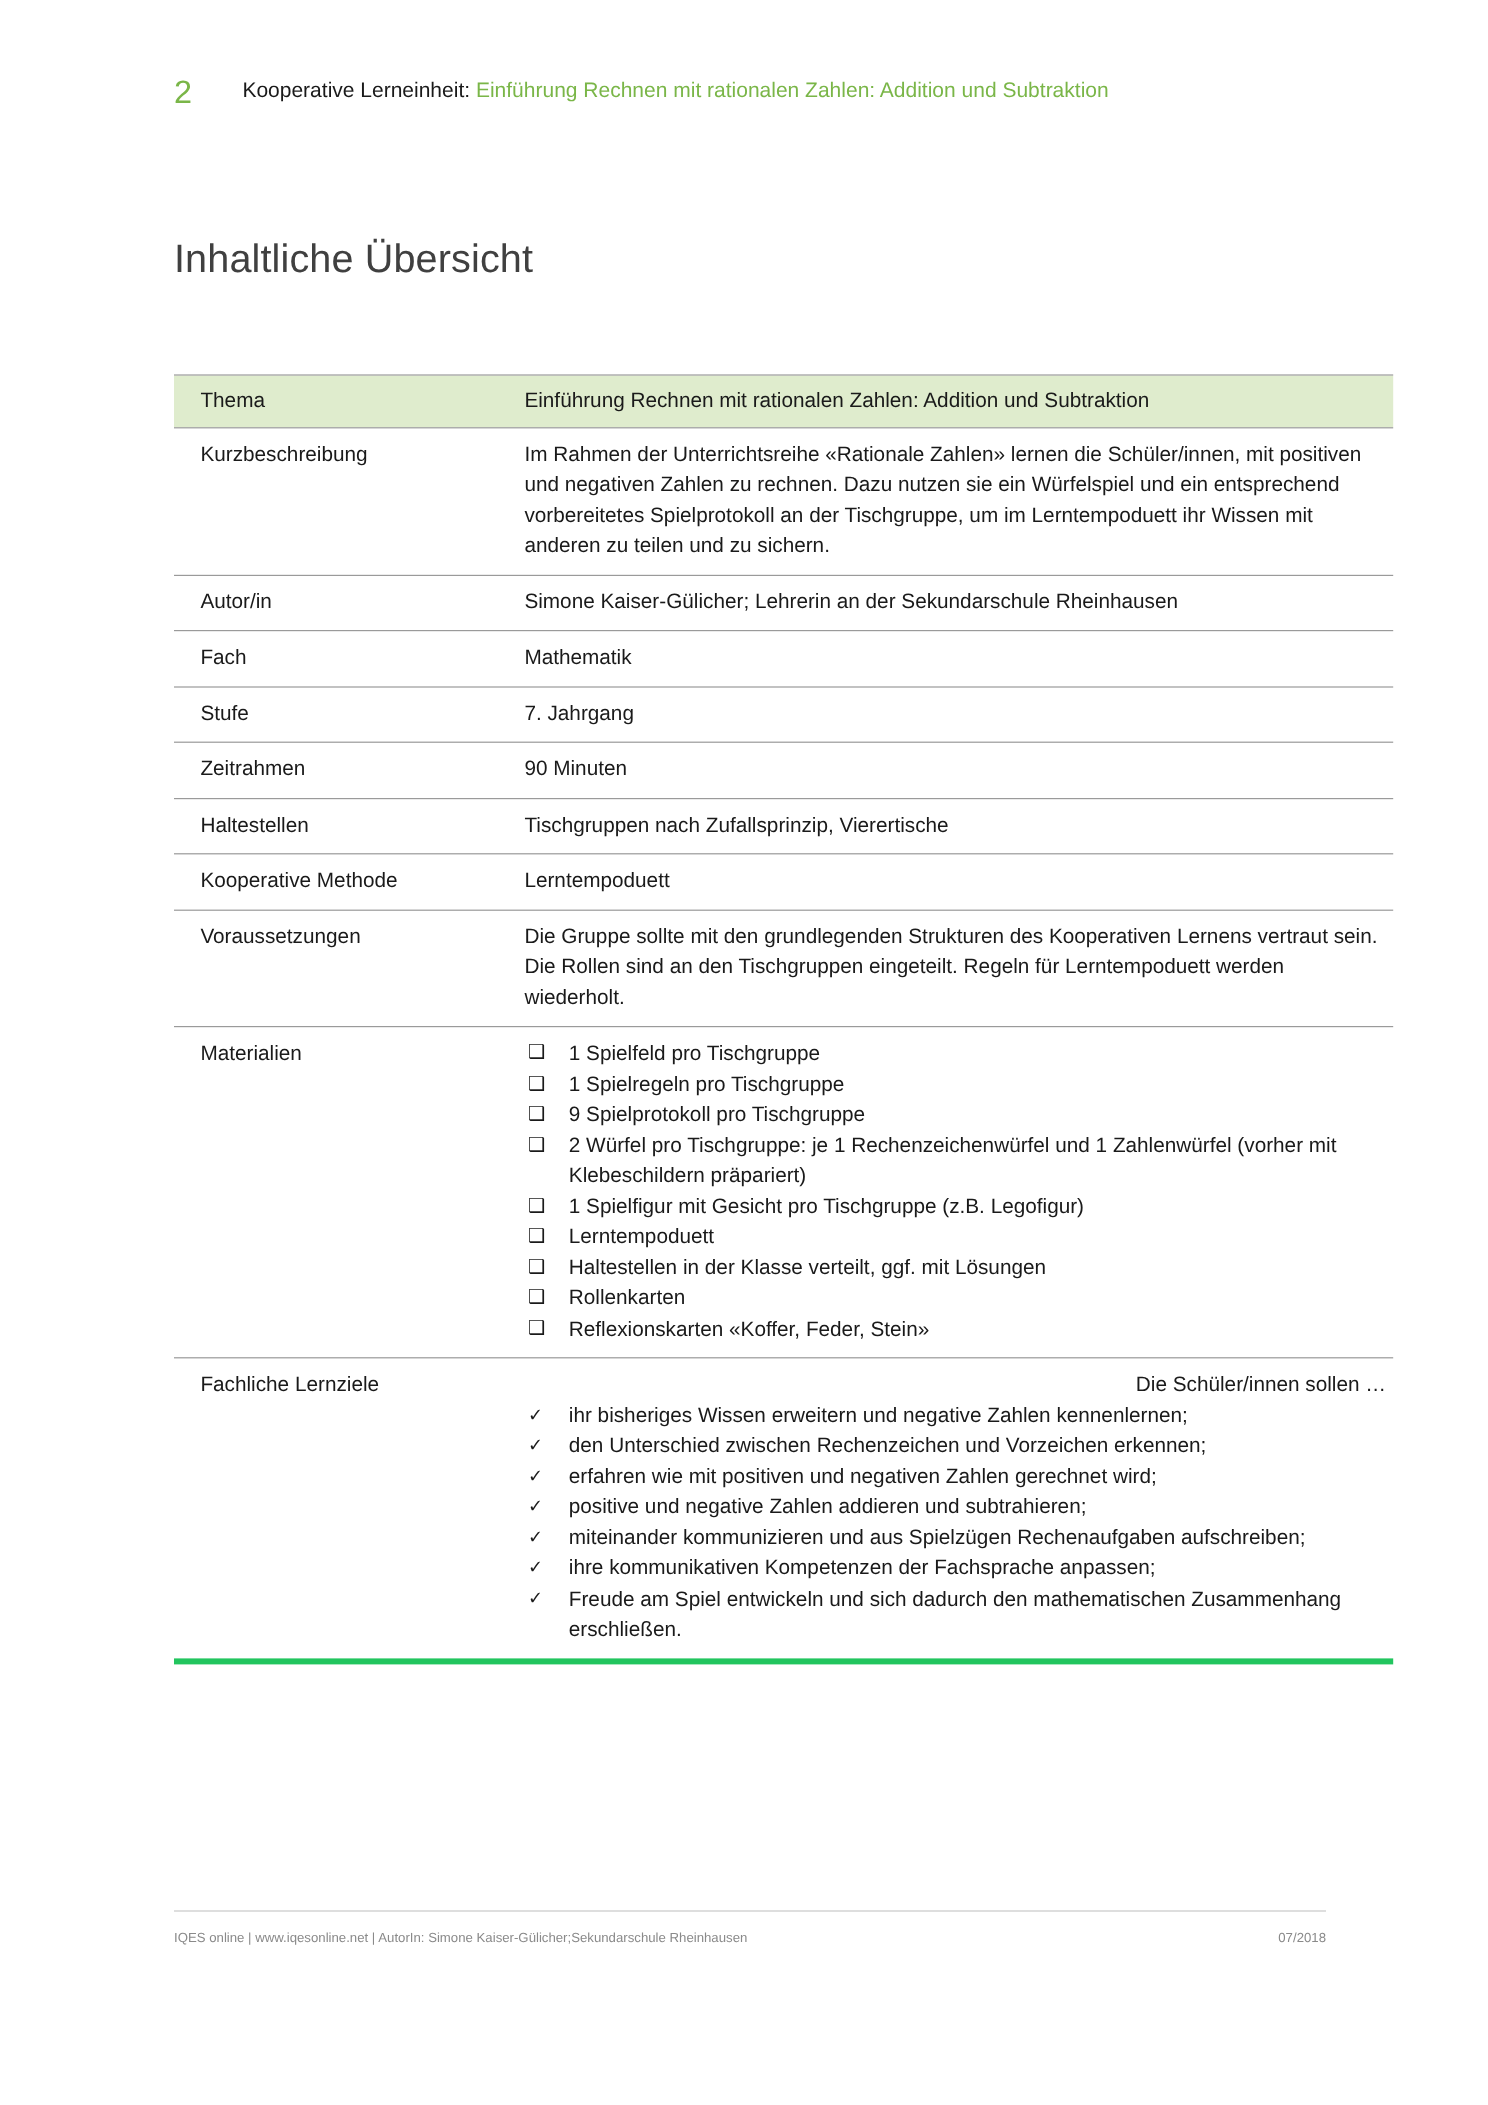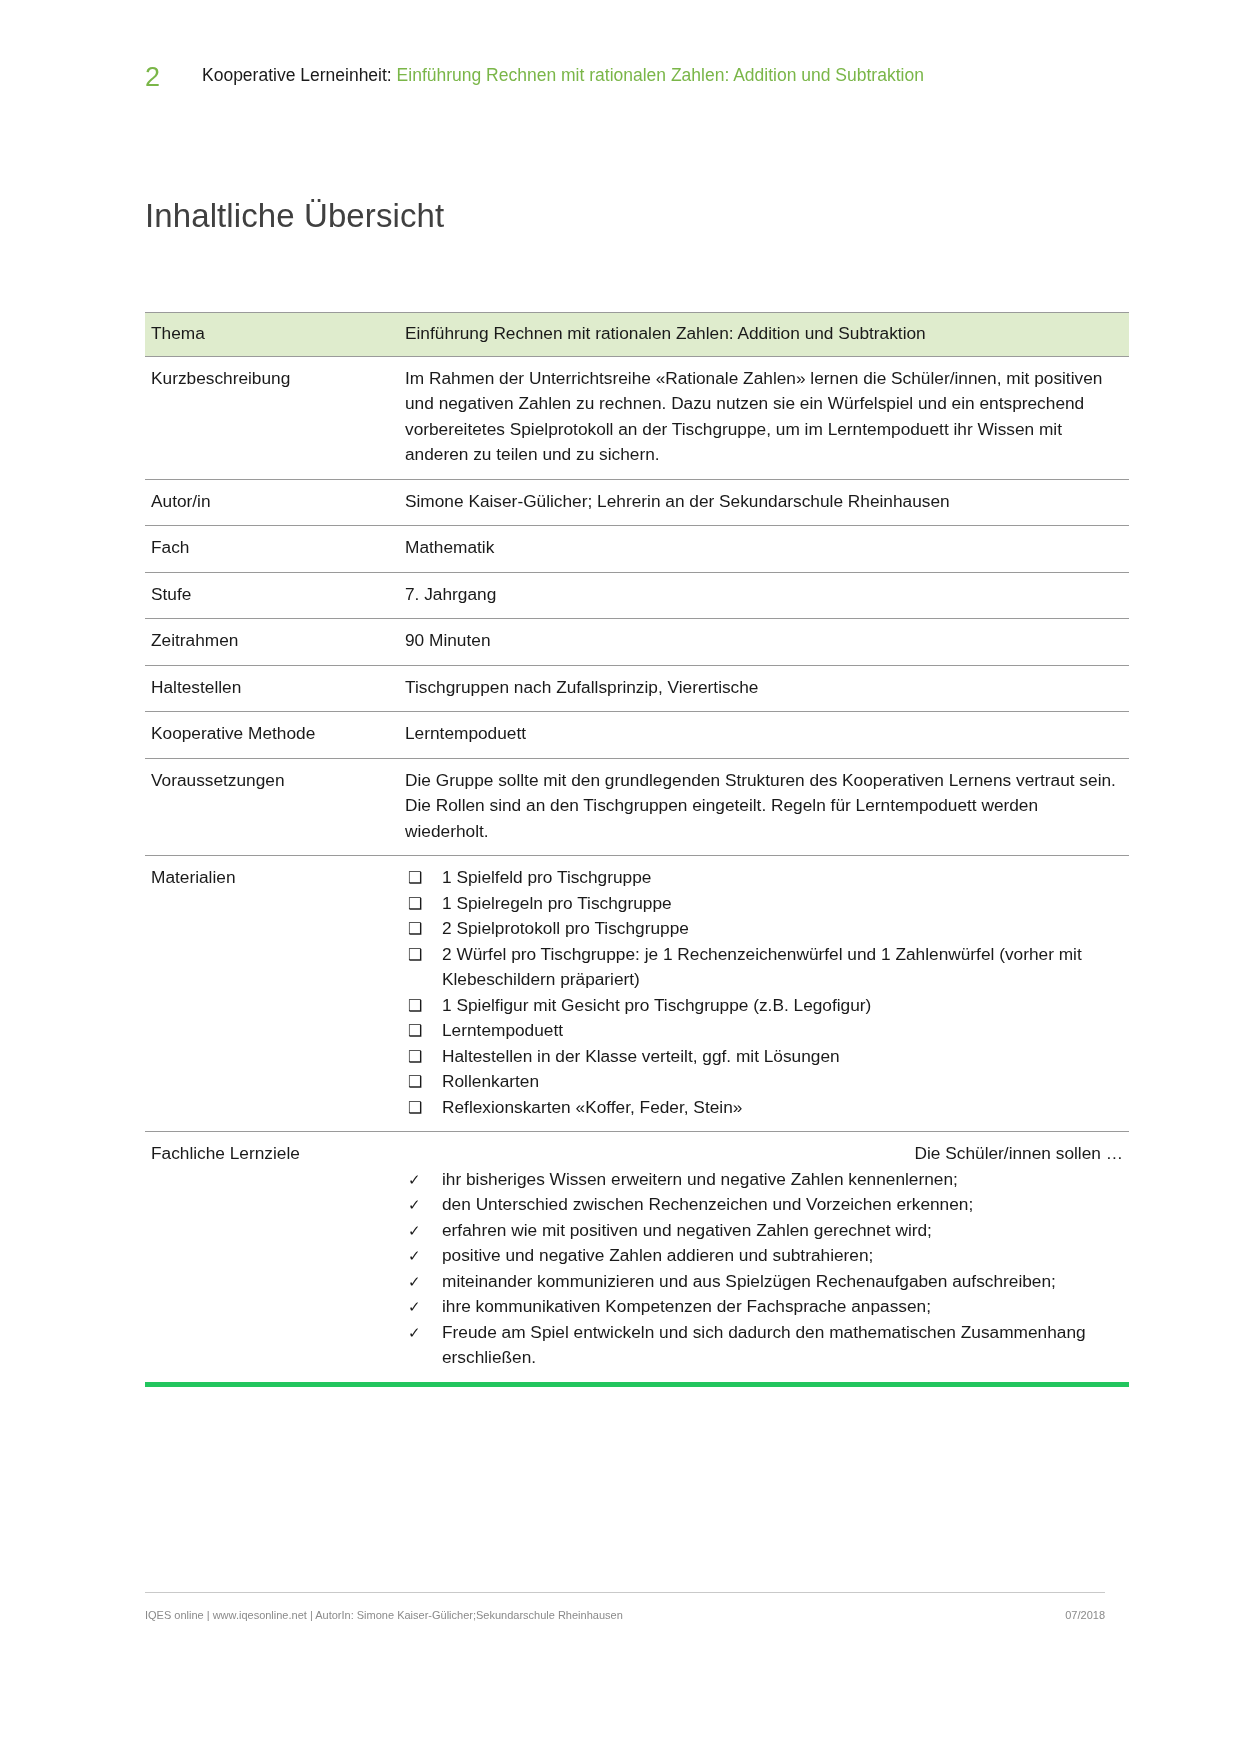--- a/index.html
+++ b/index.html
@@ -68,21 +68,21 @@
     top: 312px;
     width: 960px;
   }
   table.overview {
     border-collapse: collapse;
     width: 960px;
     table-layout: fixed;
   }
   table.overview td {
     vertical-align: top;
-    padding: 9px 6px 11px 6px;
+    padding: 9px 6px 11px 22px;
     font-size: 17.3px;
     line-height: 25.5px;
     border-bottom: 1px solid #9a9a9a;
   }
   table.overview tr.head-row td {
     background: #dfeccd;
     border-bottom: 1px solid #9a9a9a;
     border-top: 1px solid #9a9a9a;
     padding-top: 8px;
     padding-bottom: 9px;
@@ -208,21 +208,21 @@
           <td class="col-label">Voraussetzungen</td>
           <td class="col-value">Die Gruppe sollte mit den grundlegenden Strukturen des Kooperativen Lernens vertraut sein. Die Rollen sind an den Tischgruppen eingeteilt. Regeln für Lerntempoduett werden wiederholt.</td>
         </tr>
 
         <tr>
           <td class="col-label">Materialien</td>
           <td class="col-value">
             <ul class="marklist">
               <li><span class="mark">❑</span><span>1 Spielfeld pro Tischgruppe</span></li>
               <li><span class="mark">❑</span><span>1 Spielregeln pro Tischgruppe</span></li>
-              <li><span class="mark">❑</span><span>2 Spielprotokoll pro Tischgruppe</span></li>
+              <li><span class="mark">❑</span><span>9 Spielprotokoll pro Tischgruppe</span></li>
               <li><span class="mark">❑</span><span>2 Würfel pro Tischgruppe: je 1 Rechenzeichenwürfel und 1 Zahlenwürfel (vorher mit Klebeschildern präpariert)</span></li>
               <li><span class="mark">❑</span><span>1 Spielfigur mit Gesicht pro Tischgruppe (z.B. Legofigur)</span></li>
               <li><span class="mark">❑</span><span>Lerntempoduett</span></li>
               <li><span class="mark">❑</span><span>Haltestellen in der Klasse verteilt, ggf. mit Lösungen</span></li>
               <li><span class="mark">❑</span><span>Rollenkarten</span></li>
               <li><span class="mark">❑</span><span>Reflexionskarten «Koffer, Feder, Stein»</span></li>
             </ul>
           </td>
         </tr>
 

